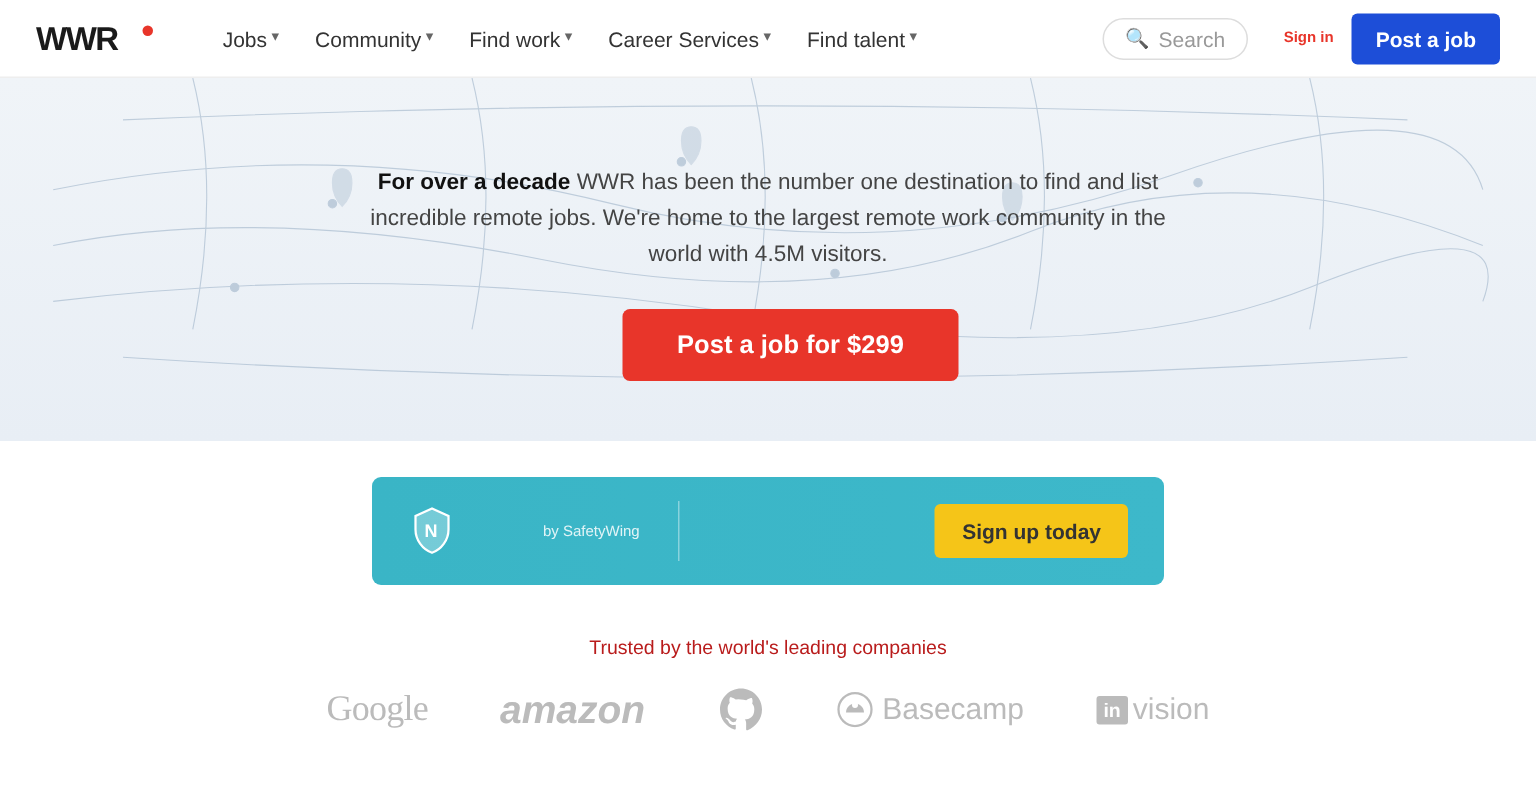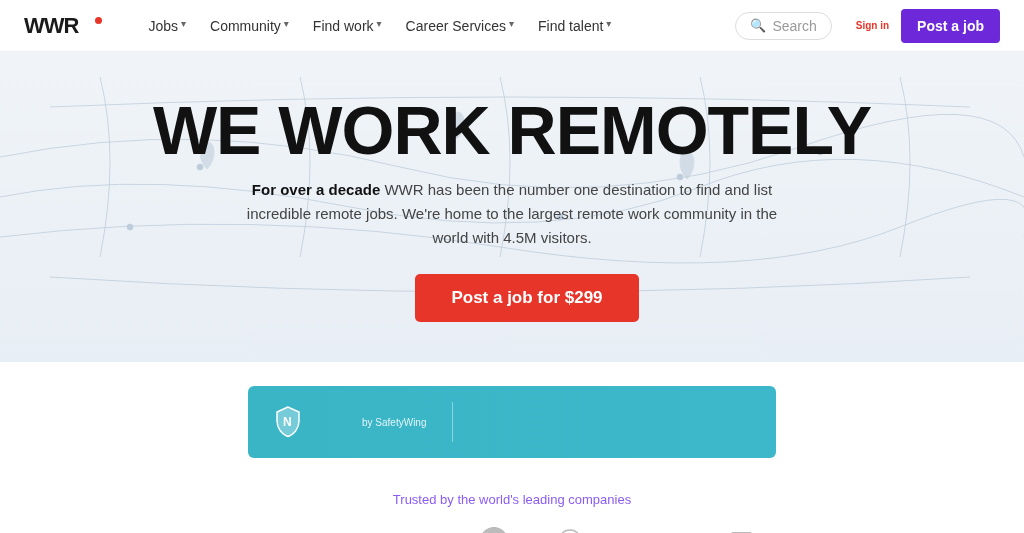--- a/index.html
+++ b/index.html
@@ -28,21 +28,21 @@
       border: 1px solid #ddd; border-radius: 20px;
       padding: 5px 14px; margin: 0 12px; cursor: text;
     }
     .search-icon-svg { color: #999; font-size: 13px; }
     .search-placeholder { font-size: 14px; color: #999; }
     .signin-btn {
       font-size: 10px; font-weight: 600; color: #e8352a;
       border: none; background: none; cursor: pointer; padding: 6px 12px;
     }
     .post-job-btn {
-      background: #6d28d9; color: #fff; border: none;
+      background: #1d4ed8; color: #fff; border: none;
       border-radius: 4px; padding: 9px 16px;
       font-size: 14px; font-weight: 700; cursor: pointer; white-space: nowrap;
     }
 
     
     .hero {
       background: linear-gradient(180deg, #f0f4f8 0%, #e8eef5 100%);
       position: relative; text-align: center;
       padding: 44px 20px 40px;
       overflow: hidden;
@@ -81,21 +81,21 @@
     .ad-brand-sub { font-size: 10px; opacity: 0.85; padding-left: 48px; }
     .ad-divider { width: 1px; height: 40px; background: rgba(255,255,255,0.4); margin: 0 16px; }
     .ad-text { color: #fff; font-size: 14px; font-weight: 600; line-height: 1.4; }
     .ad-cta {
       background: #f5c518; color: #333; border: none; border-radius: 4px;
       padding: 10px 18px; font-size: 14px; font-weight: 700; cursor: pointer; white-space: nowrap;
     }
 
     
     .trusted-section { text-align: center; padding: 14px 0 0; background: #fff; }
-    .trusted-label { font-size: 13px; color: #8b5cf6; margin-bottom: 18px; }
+    .trusted-label { font-size: 13px; color: #b91c1c; margin-bottom: 18px; }
     .logos-row { display: flex; align-items: center; justify-content: center; gap: 48px; }
     .brand-logo { color: #bbb; font-size: 22px; font-weight: 400; display: flex; align-items: center; gap: 6px; }
     .google-logo { font-size: 24px; color: #bbb; letter-spacing: -0.5px; }
     .amazon-logo { font-size: 26px; color: #bbb; font-weight: 900; font-style: italic; }
     .github-logo { font-size: 28px; color: #bbb; }
     .basecamp-logo { font-size: 20px; color: #bbb; display: flex; align-items: center; gap: 6px; }
     .invision-logo { font-size: 20px; color: #bbb; display: flex; align-items: center; gap: 3px; }
     .inv-box { background: #bbb; color: #fff; font-size: 13px; font-weight: 700; padding: 2px 5px; border-radius: 2px; }
   </style>
 </head>
@@ -157,41 +157,41 @@
       <circle cx="680" cy="100" r="3" fill="#90a8c0"></circle>
       <circle cx="820" cy="75" r="3" fill="#90a8c0"></circle>
       <circle cx="130" cy="150" r="3" fill="#90a8c0"></circle>
       <circle cx="560" cy="140" r="3" fill="#90a8c0"></circle>
 
       <path d="M200,75 Q200,65 207,65 Q214,65 214,75 Q214,85 207,92 Q200,85 200,75Z" fill="#90a8c0" opacity="0.6"></path>
       <path d="M450,45 Q450,35 457,35 Q464,35 464,45 Q464,55 457,62 Q450,55 450,45Z" fill="#90a8c0" opacity="0.6"></path>
       <path d="M680,85 Q680,75 687,75 Q694,75 694,85 Q694,95 687,102 Q680,95 680,85Z" fill="#90a8c0" opacity="0.6"></path>
     </g>
   </svg>
-  <h1 class="hero-title">WE WORK REMOTELY</h1>
   <p class="hero-subtitle">
     <strong>For over a decade</strong><span> WWR has been the number one destination to find and list incredible remote jobs. We're home to the largest remote work community in the world with 4.5M visitors.</span>
   </p>
   <button class="hero-cta">Post a job for $299</button>
 </section>
 
 <div class="ad-section">
   <div class="ad-banner">
     <div class="ad-left">
       <div class="ad-logo-shield">
         <svg width="28" height="34" viewBox="0 0 28 34" fill="none" xmlns="http://www.w3.org/2000/svg">
           <path d="M14 2L3 7v9c0 7 4.8 13.5 11 15.5C20.2 29.5 25 23 25 16V7L14 2z" fill="rgba(255,255,255,0.3)" stroke="white" stroke-width="1.5"></path>
           <text x="9" y="21" font-size="12" fill="white" font-weight="bold">N</text>
         </svg>
       </div>
       <div class="ad-brand">
         <div class="ad-brand-sub">by SafetyWing</div>
       </div>
       <div class="ad-divider"></div>
     </div>
+    <button class="ad-cta">Sign up today</button>
   </div>
 </div>
 
 <div class="trusted-section">
   <p class="trusted-label">Trusted by the world's leading companies</p>
   <div class="logos-row">
     <div class="google-logo brand-logo">
       <span style="color:#bbb; font-size:24px; font-family:Georgia, serif;">Google</span>
     </div>
     <div class="amazon-logo brand-logo">

